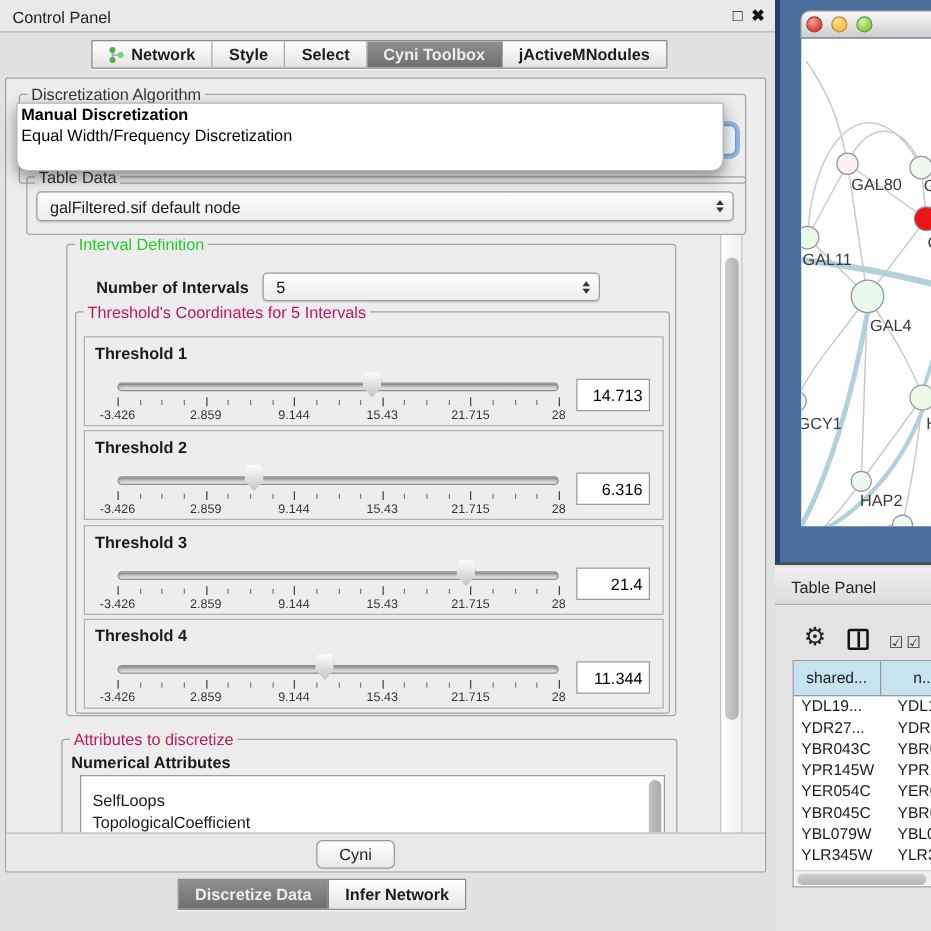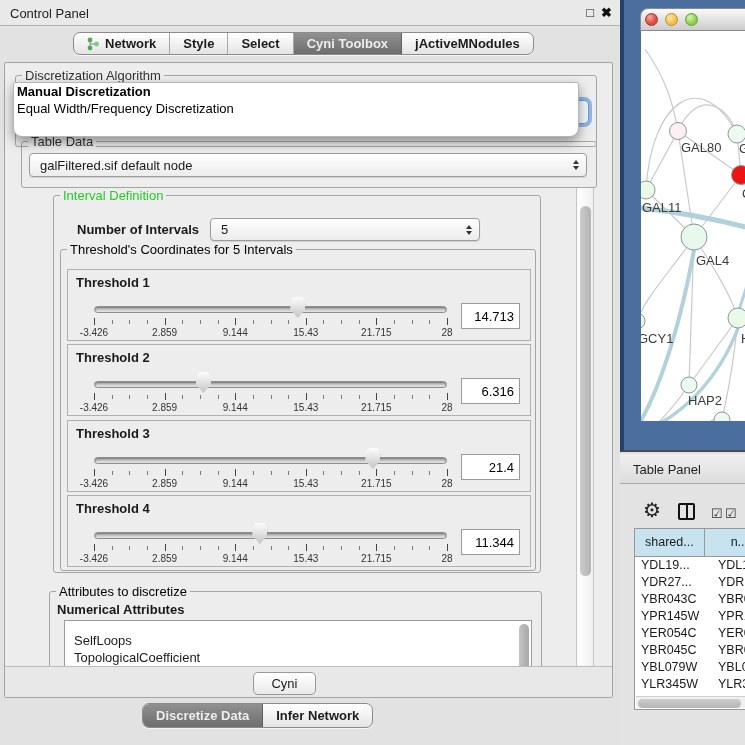--- a/index.html
+++ b/index.html
@@ -7,39 +7,39 @@
   #app { position:relative; width:745px; height:745px; overflow:hidden; background:#e2e2e2; font-size:13px; color:#1a1a1a; }
 
   
   .left-app { position:absolute; left:0; top:0; width:620px; height:745px; background:#e2e2e2; }
   .titlebar { position:absolute; left:0; top:0; width:620px; height:26px; background:#e9e9e9; border-bottom:1px solid #b2b2b2; }
   .titlebar .t { position:absolute; left:10px; top:6px; font-size:13px; color:#222; }
   .winbtn { position:absolute; top:5px; font-size:13px; color:#111; cursor:default; }
   .winbtn.float { right:26px; }
   .winbtn.close { right:8px; font-weight:bold; }
 
-  .seg { position:absolute; display:flex; border:1px solid #8b8b8b; border-radius:7px; overflow:hidden;
+  .seg { position:absolute; display:flex; border:1px solid #8b8b8b; border-radius:1px; overflow:hidden;
          background:linear-gradient(#ffffff,#e4e4e4); box-shadow:0 1px 0 rgba(255,255,255,.7); }
   .seg .tab { display:flex; align-items:center; gap:5px; padding:0 13px; font-size:13px; font-weight:bold; color:#1c1c1c;
               border-right:1px solid #a8a8a8; white-space:nowrap; }
   .seg .tab:last-child { border-right:none; }
   .seg .tab.sel { background:linear-gradient(#909090,#6e6e6e); color:#ededed; border-right-color:#5f5f5f; }
   .seg.top-seg { left:73px; top:32px; height:23px; }
   .seg.top-seg .tab { line-height:21px; }
   .seg.bottom-seg { left:142px; top:703px; height:25px; }
 
   .net-ico { width:13px; height:14px; }
 
   .main-panel { position:absolute; left:4px; top:62px; width:609px; height:636px; background:#ededed;
                 border:1px solid #a3a3a3; border-radius:2px; }
 
   .group { position:absolute; border:1px solid #a5a5a5; border-radius:3px; }
   .gtitle { position:absolute; top:-8px; left:6px; background:#ededed; padding:0 3px; font-size:13px; white-space:nowrap; }
   .gtitle.green { color:#28c828; }
-  .gtitle.blue { color:#000000; }
+  .gtitle.blue { color:#be185d; }
   .gtitle.dark { color:#333; }
 
   
   .algo-group { left:10px; top:12px; width:582px; height:72px; }
   .focus-combo { position:absolute; left:18px; top:36px; width:565px; height:24px; border-radius:5px;
                  background:#f2f7fb; border:1px solid #6f9dd1; box-shadow:0 0 0 3px rgba(92,154,219,.65); }
   .popup { position:absolute; left:8px; top:19px; width:566px; height:55px; background:#fff; border:1px solid #b5b5b5;
            border-radius:2px 2px 9px 9px; box-shadow:0 5px 12px rgba(0,0,0,.4); z-index:20; overflow:hidden; }
   .popup .hint { text-align:center; color:#b4b4b4; padding-top:3px; font-size:13px; }
   .popup .opt { padding:0 3px; line-height:17px; font-size:13px; color:#000; }

